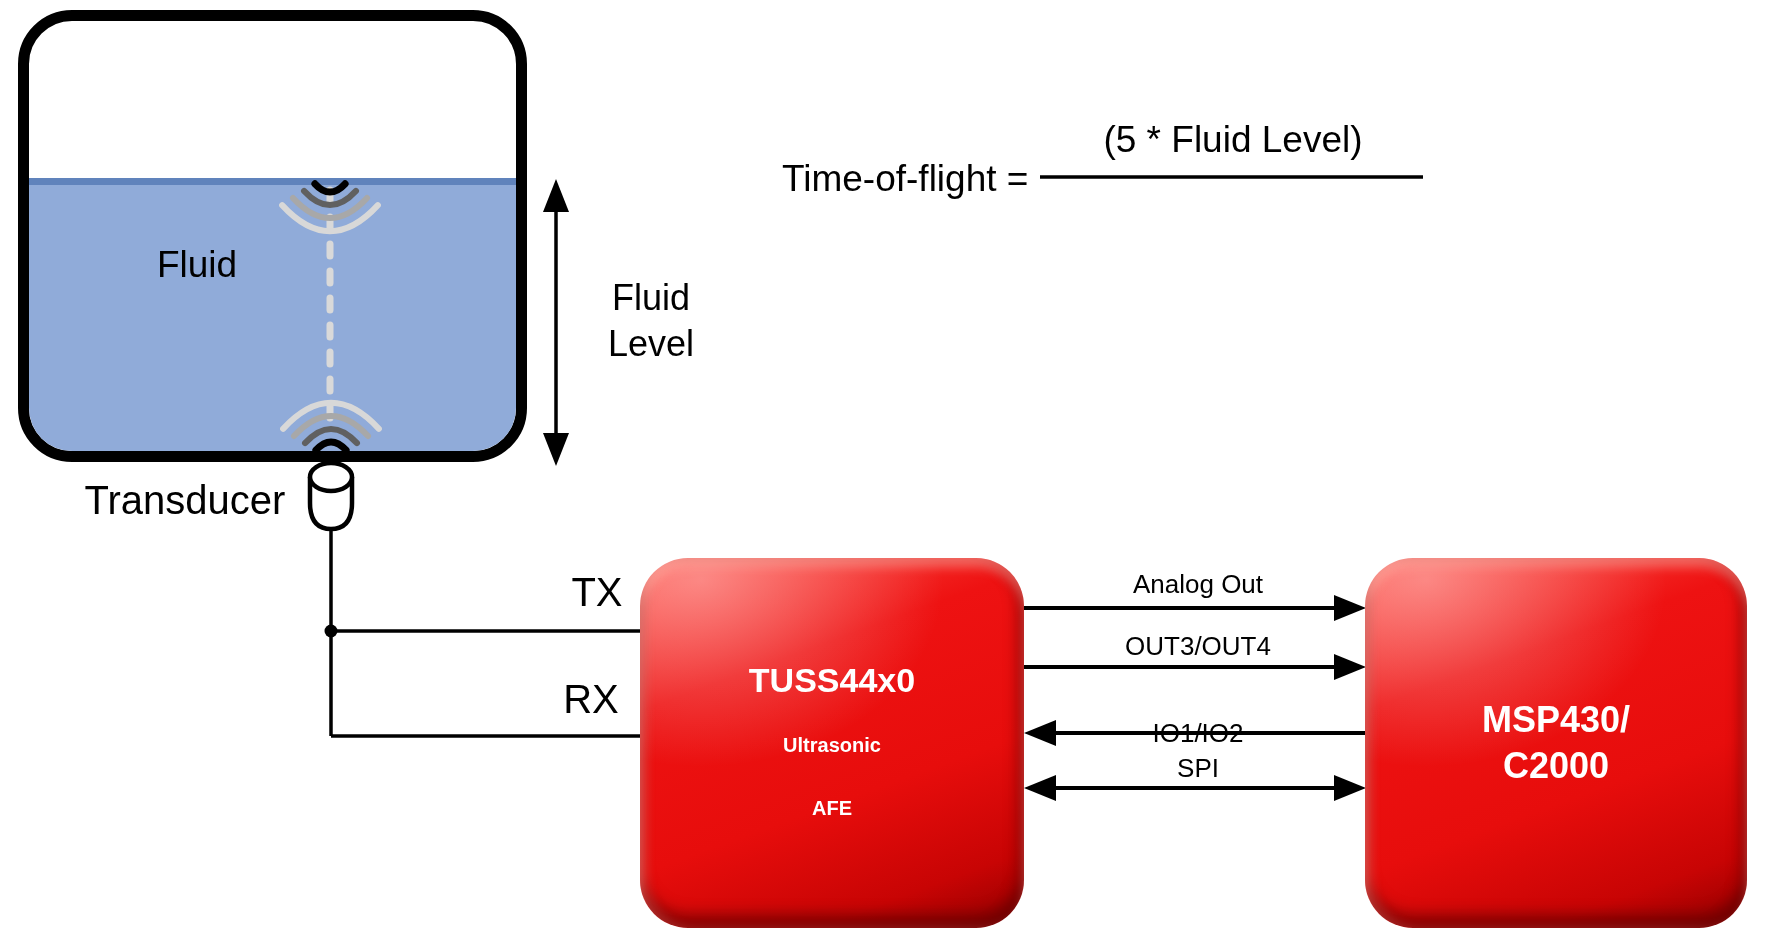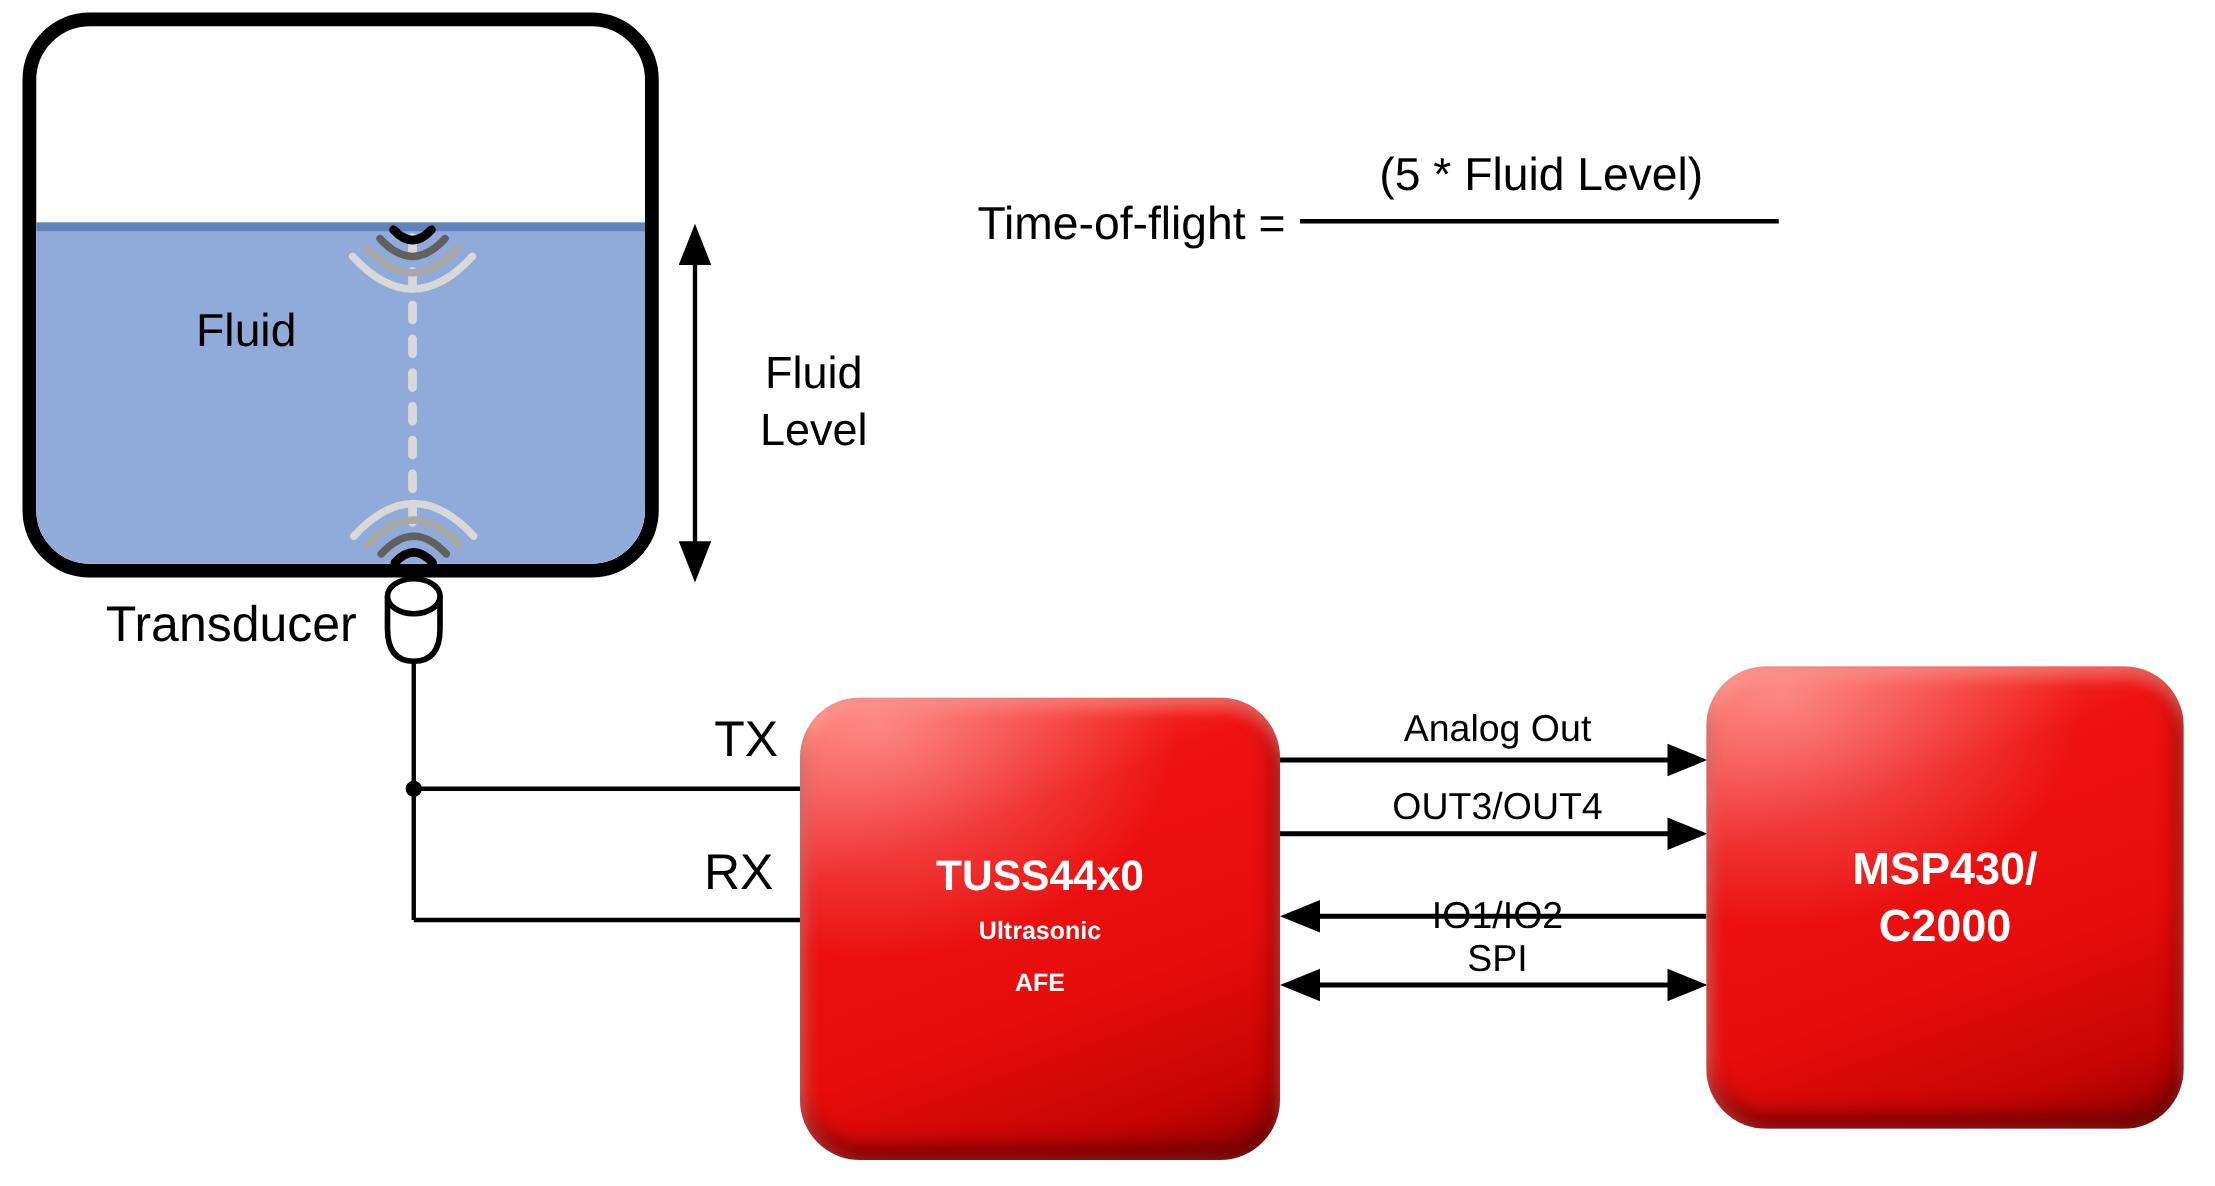--- a/index.html
+++ b/index.html
@@ -20,37 +20,37 @@
   }
   .label{white-space:nowrap;}
   .fluid-label{font-size:37px;}
   .transducer-label{font-size:40px;}
   .fluid-level-label{font-size:36px;line-height:46px;text-align:center;}
   
   .formula-lhs{font-size:37px;left:782px;top:179px;transform:translateY(-50%);}
   .formula-num,.formula-den{font-size:37px;}
   
   .pin-label{font-size:40px;}
-  .bus-label{font-size:30px;}
+  .bus-label{font-size:26px;}
   
   .block{
     position:absolute;border-radius:48px;
     background:
       radial-gradient(150% 120% at 16% 6%, rgba(255,255,255,.38), rgba(255,255,255,0) 42%),
       linear-gradient(160deg,#ff5148 0%,#ee1212 30%,#e70d0c 62%,#c80404 85%,#8f0000 100%);
     box-shadow:
       inset 0 10px 10px rgba(255,170,160,.45),
       inset 8px 0 10px rgba(255,170,160,.22),
       inset -10px 0 12px rgba(110,0,0,.30),
       inset 0 -14px 14px rgba(90,0,0,.60);
     display:flex;flex-direction:column;align-items:center;justify-content:center;
     color:#fff;font-weight:bold;text-align:center;
   }
-  .block-afe{left:640px;top:558px;width:384px;height:370px;}
-  .block-mcu{left:1365px;top:533px;width:382px;height:370px;}
+  .block-afe{left:640px;top:558px;width:384px;height:370px;gap:21px;}
+  .block-mcu{left:1365px;top:558px;width:382px;height:370px;}
   .block-afe .t1{font-size:34px;line-height:46px;}
   .block-afe .t2{font-size:20px;line-height:42px;}
   .block-mcu .t1{font-size:36px;line-height:46px;}
   svg.linework{left:0;top:0;pointer-events:none;}
 </style>
 </head>
 <body>
 
 <div class="canvas">
 

